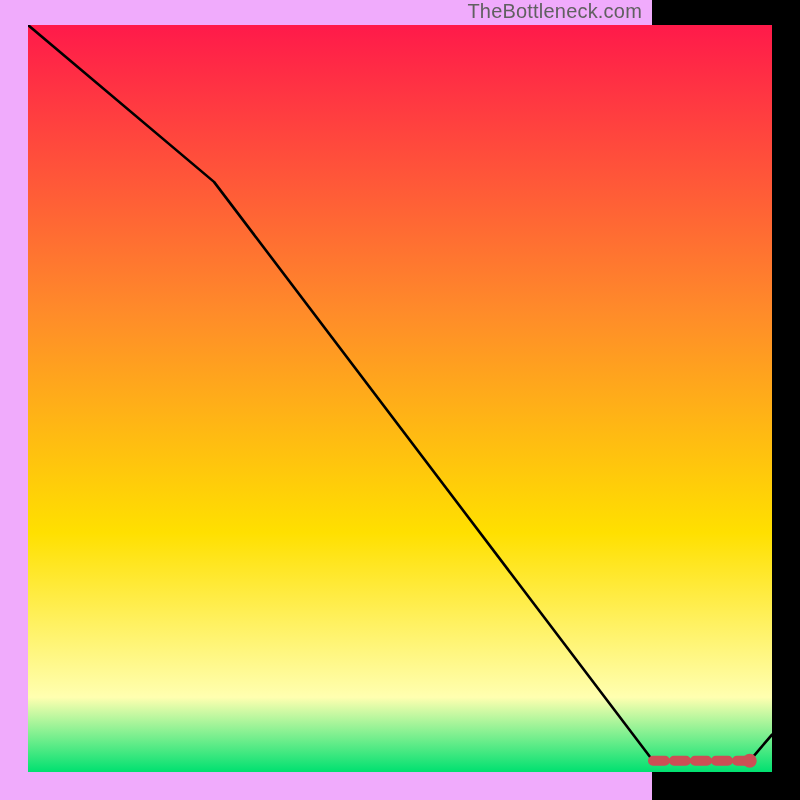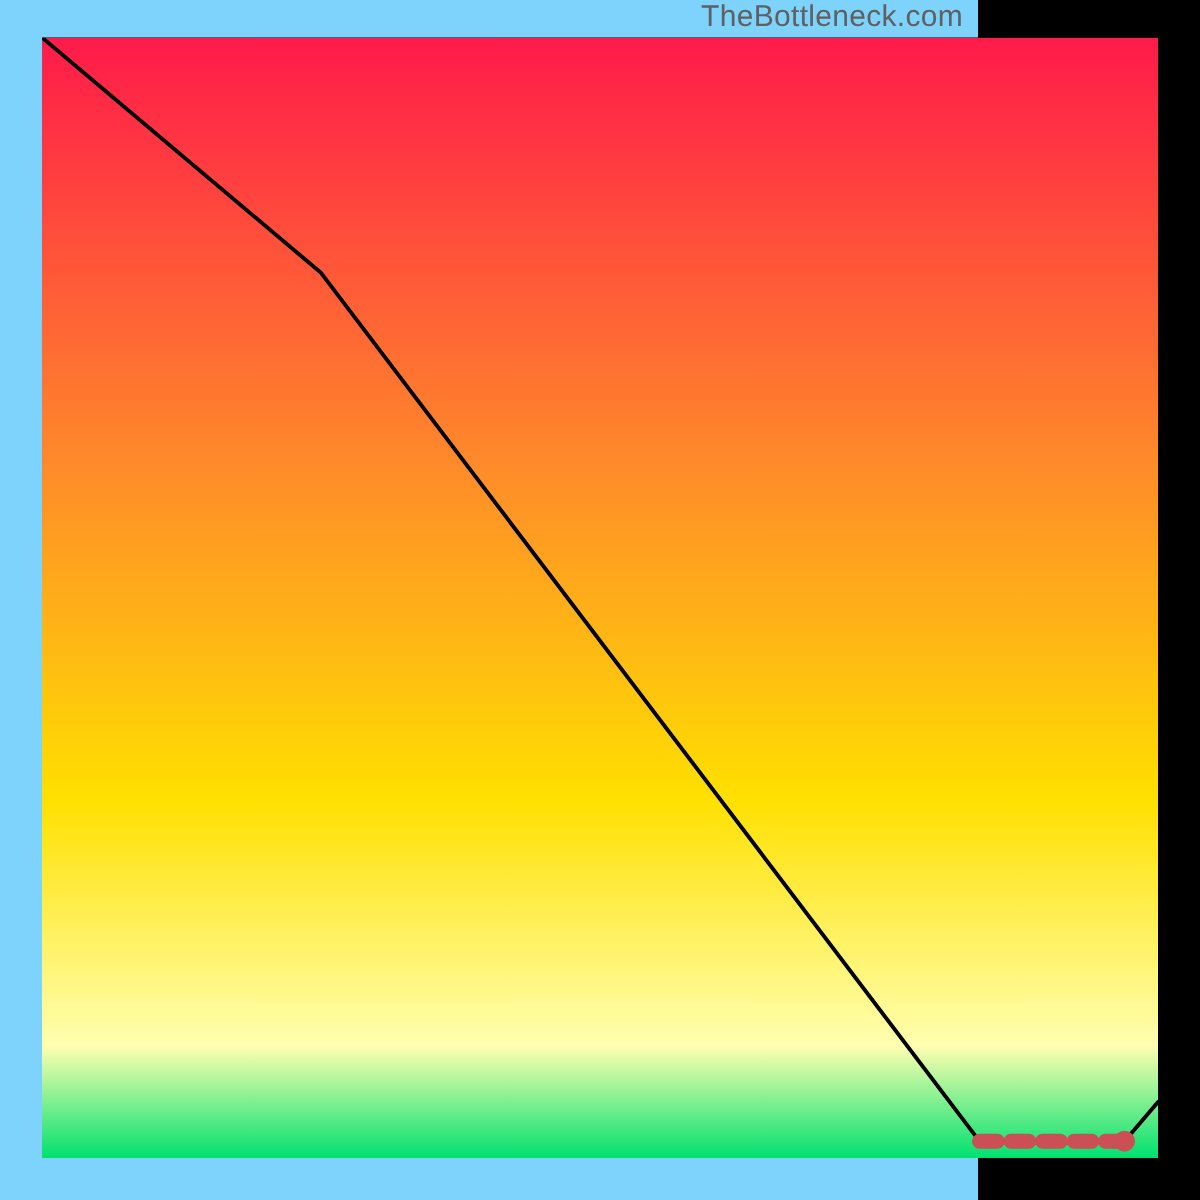--- a/index.html
+++ b/index.html
@@ -8,21 +8,21 @@
     width: 800px;
     height: 800px;
     background: #000;
     font-family: Arial, Helvetica, sans-serif;
     overflow: hidden;
   }
   .stage {
     position: relative;
     width: 652px;
     height: 800px;
-    background: #7dd3fc;
+    background: #f0abfc;
   }
   .watermark {
     position: absolute;
     top: 0px;
     right: 10px;
     color: #606060;
     font-size: 20px;
     font-weight: 500;
     letter-spacing: 0.2px;
     z-index: 10;

